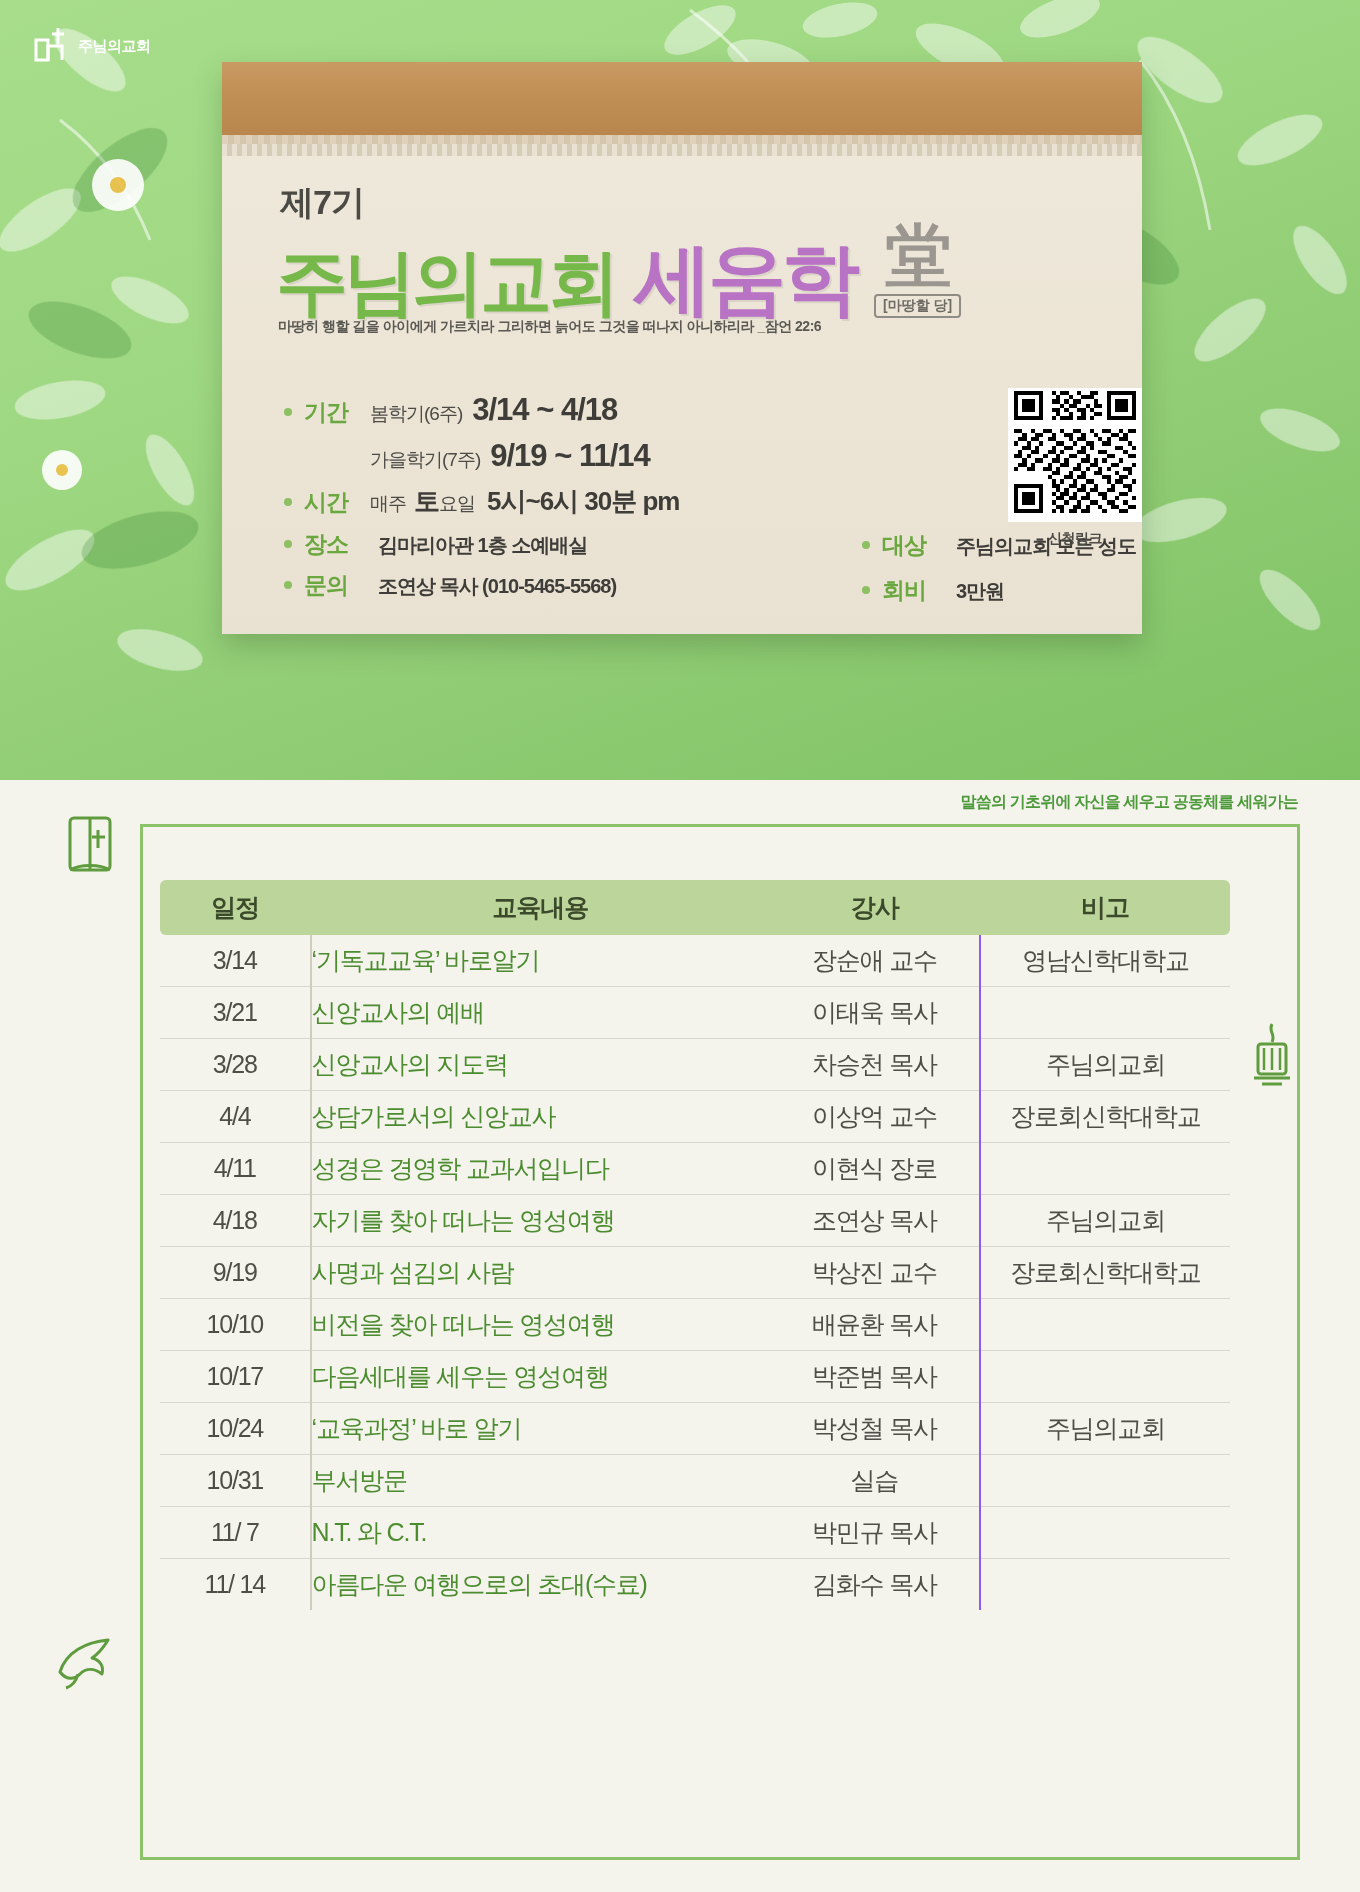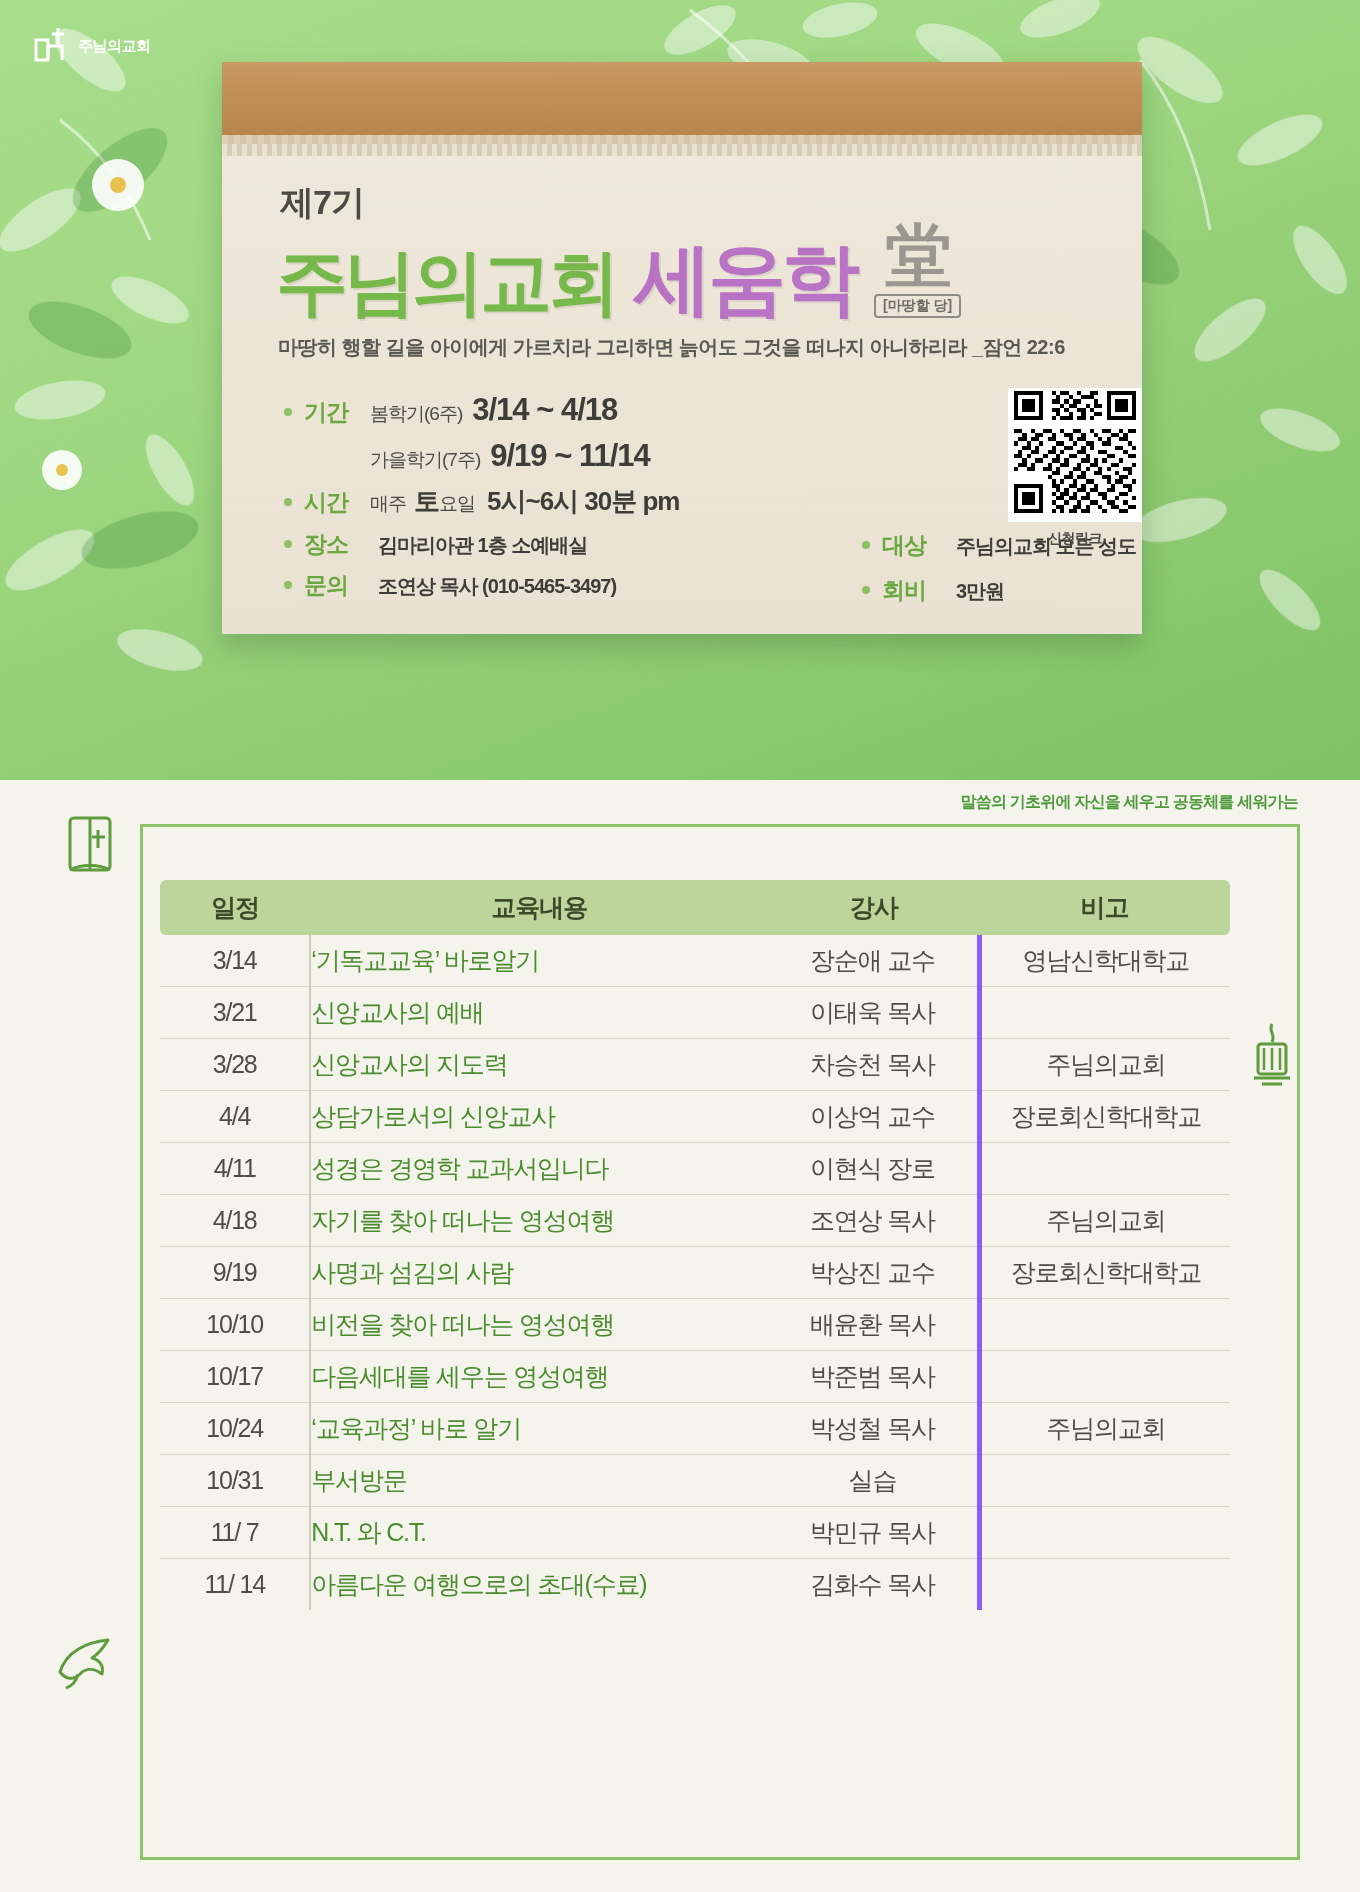--- a/index.html
+++ b/index.html
@@ -65,21 +65,21 @@
   }
   .t-hanja{
     font-size:66px;font-weight:bold;color:#9b9790;letter-spacing:-2px;line-height:1;
   }
   .hanja-col{display:flex;flex-direction:column;align-items:center;}
   .hanja-note{
     margin-top:6px;border:2px solid #8f8c85;border-radius:4px;
     font-size:14px;color:#6f6c66;padding:1px 7px;font-weight:bold;
   }
   .verse{
-    margin-top:16px;margin-left:12px;font-size:20px;color:#5a5852;font-weight:bold;
+    margin-top:0;margin-left:12px;font-size:14px;color:#5a5852;font-weight:bold;
     letter-spacing:-0.5px;
   }
 
   
   .info{position:absolute;left:62px;top:330px;width:560px;}
   .irow{display:flex;align-items:baseline;margin-bottom:10px;}
   .dot{
     width:8px;height:8px;border-radius:50%;background:#8cc063;margin-right:12px;
     position:relative;top:-4px;flex:none;
   }
@@ -134,21 +134,21 @@
     border-bottom:1px solid #d9d7cb;
   }
   td.c-date{width:150px;text-align:center;color:#4f4d47;font-size:27px;}
   td.c-topic{
     width:460px;color:#4b8c2e;padding-left:16px;text-align:left;
     border-left:2px solid #cfcdbf;
   }
   td.c-teacher{width:210px;text-align:center;color:#4f4d47;}
   td.c-note{
     width:250px;text-align:center;color:#4f4d47;font-size:24px;
-    border-left:5px solid #8b5cf6;
+    border-left:2px solid #8b5cf6;
   }
   tr:last-child td{border-bottom:none;}
 </style>
 </head>
 <body>
 
 <div class="hero">
   <svg class="leafsvg" viewBox="0 0 1360 780">
     <defs>
       <g id="leafA">
@@ -249,21 +249,21 @@
         <span class="ibig2" style="margin-left:12px">5시~6시 30분 pm</span>
       </div>
       <div class="irow">
         <span class="dot"></span>
         <span class="ilabel">장소</span>
         <span class="ival">김마리아관 1층 소예배실</span>
       </div>
       <div class="irow">
         <span class="dot"></span>
         <span class="ilabel">문의</span>
-        <span class="ival">조연상 목사 (010-5465-3497)</span>
+        <span class="ival">조연상 목사 (010-5465-5568)</span>
       </div>
     </div>
 
     <div class="info-right">
       <div class="irow">
         <span class="dot"></span>
         <span class="ilabel">대상</span>
         <span class="ival">주님의교회 모든 성도</span>
       </div>
       <div class="irow">

